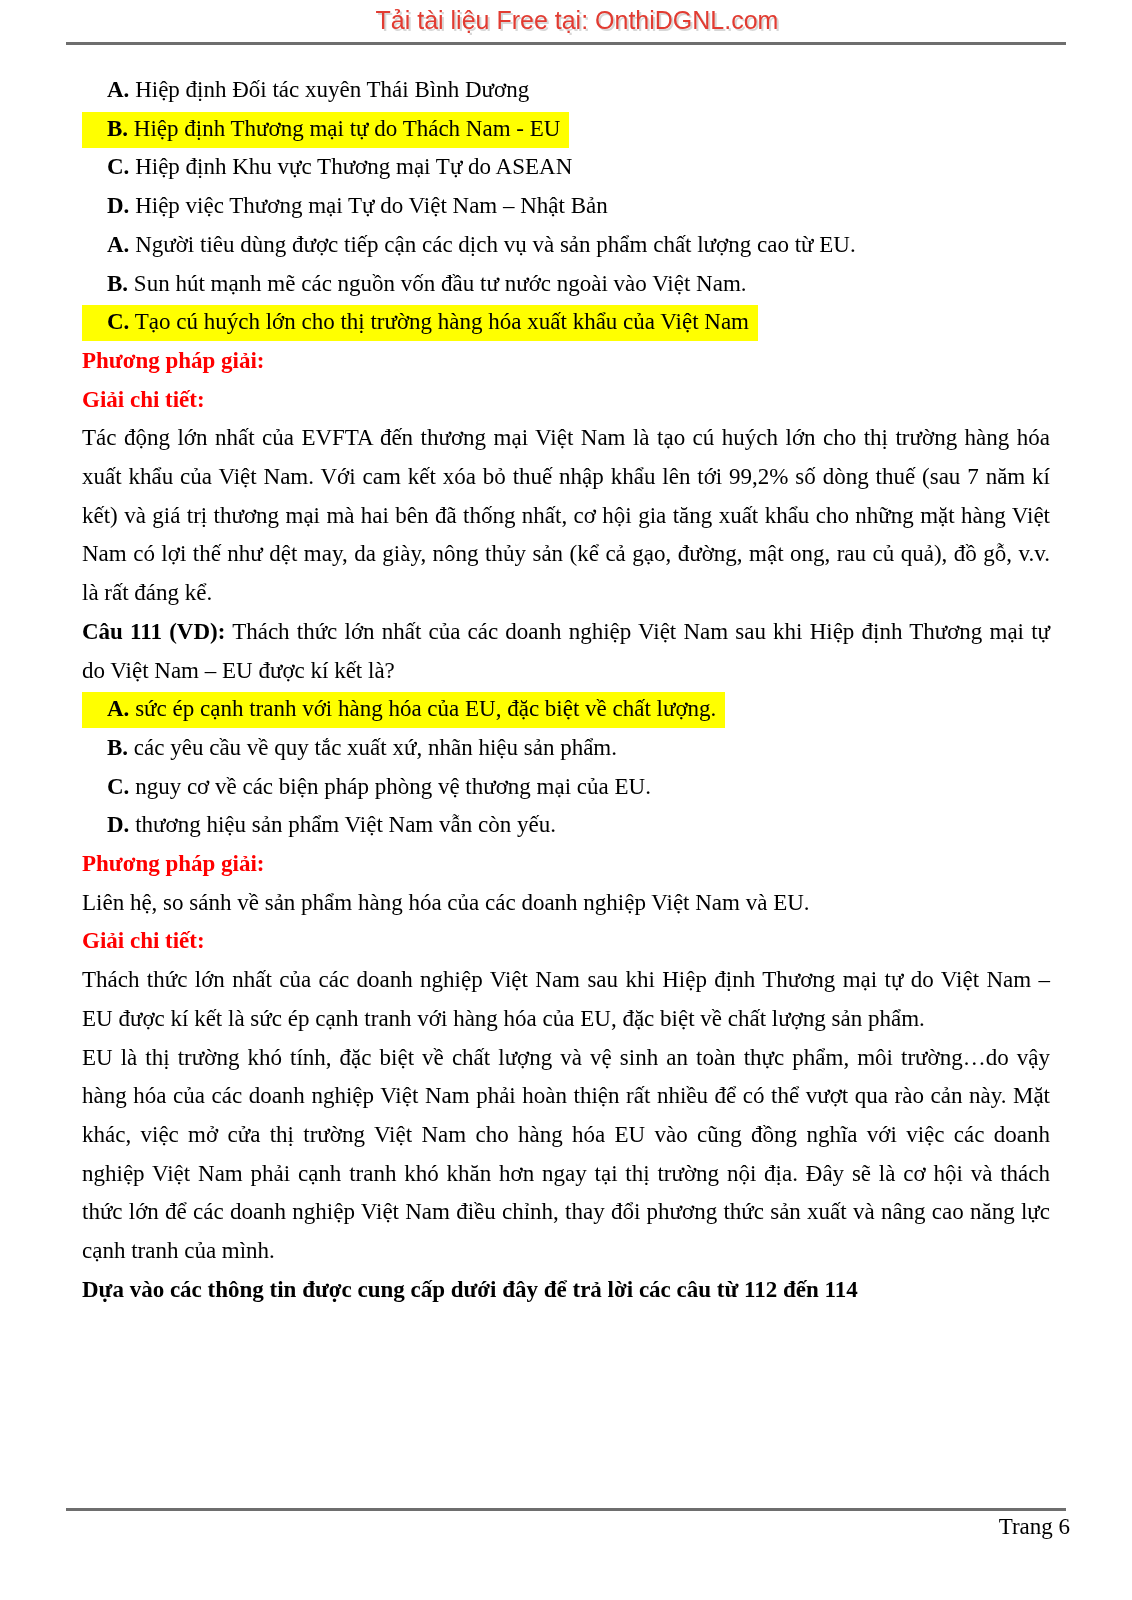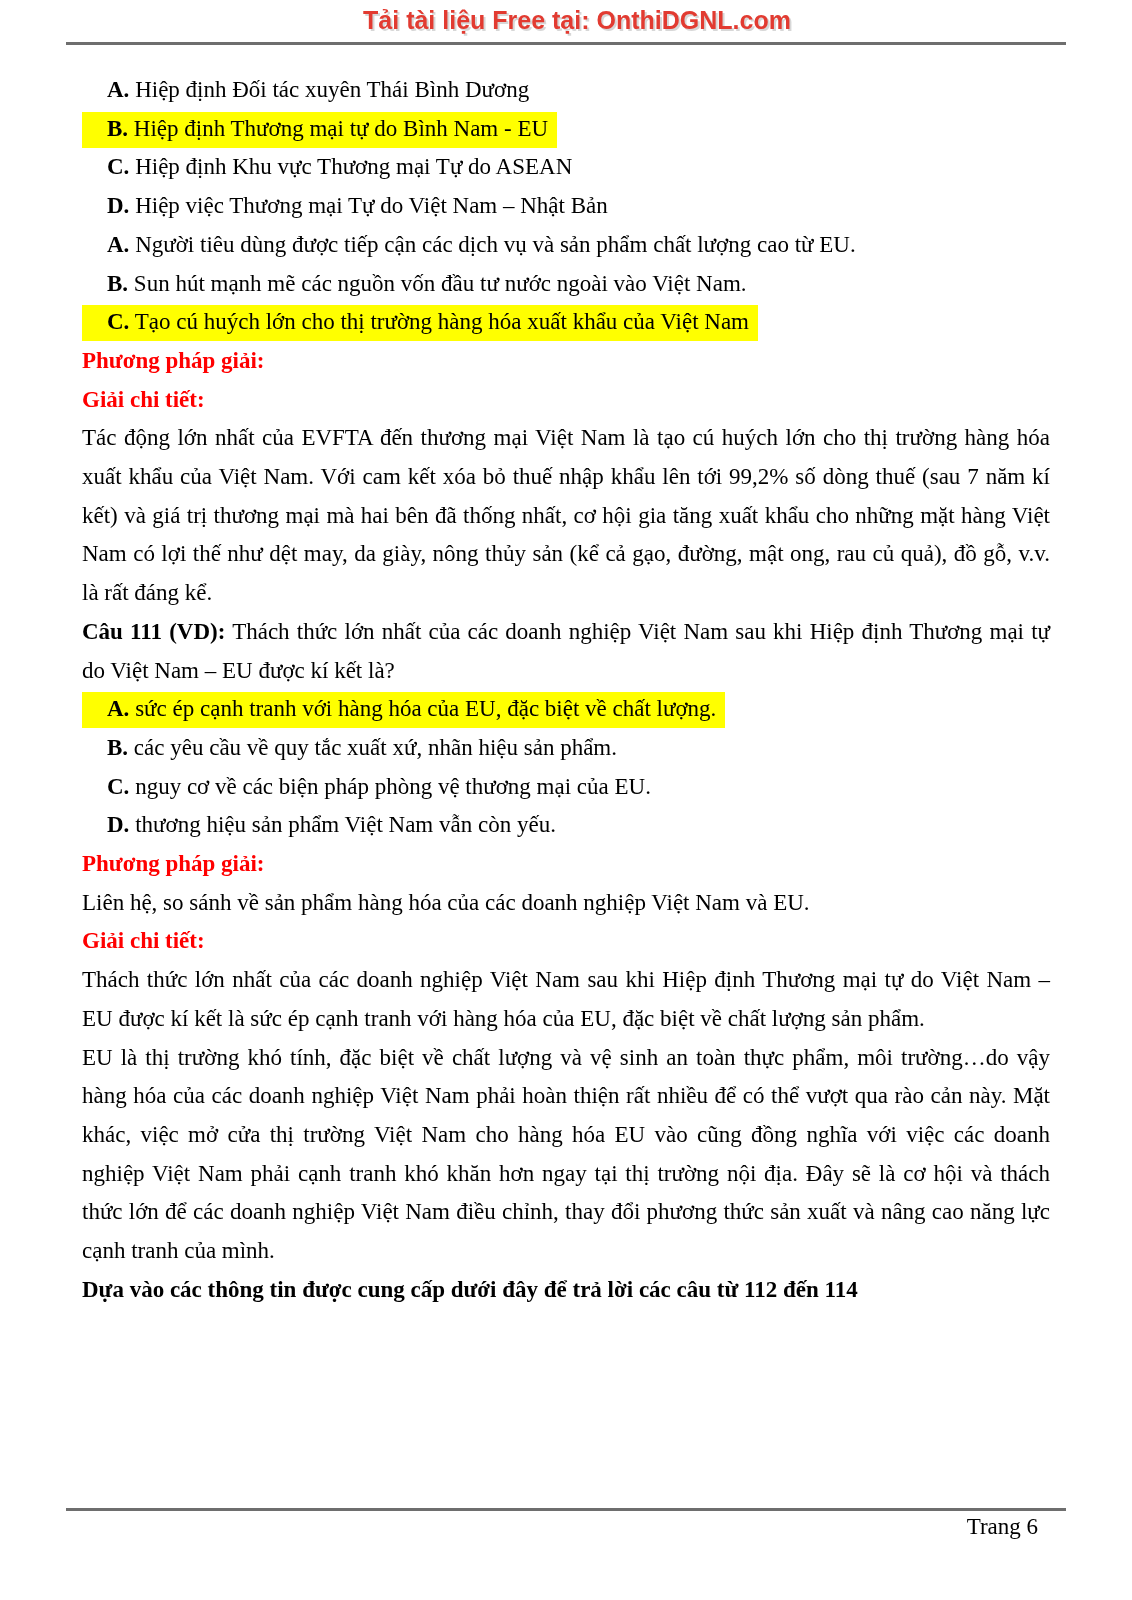--- a/index.html
+++ b/index.html
@@ -10,21 +10,21 @@
     background:#ffffff;
     font-family:"Liberation Serif","DejaVu Serif",serif;
     font-size:23px;
     color:#000000;
     overflow:hidden;
   }
   .banner{
     padding-top:6px;
     text-align:center;
     font-family:"Liberation Sans","DejaVu Sans",sans-serif;
-    font-weight:bold;
+    font-weight:normal;
     font-size:25px;
     color:#e23b31;
     text-shadow:2px 2px 0 rgba(140,140,140,0.35);
     padding-left:22px;
   }
   .rule{
     height:0;
     border-top:3px solid #6e6e6e;
     margin:7px 66px 0 66px;
   }
@@ -50,40 +50,40 @@
   .footer-rule{
     position:absolute;
     left:66px;
     right:66px;
     top:1508px;
     border-top:3px solid #6e6e6e;
   }
   .footer-text{
     position:absolute;
     top:1514px;
-    right:94px;
+    right:62px;
     font-size:23px;
     color:#000;
   }
 </style>
 </head>
 <body>
 
 <div class="page">
 
   <div class="banner">Tải tài liệu Free tại: OnthiDGNL.com</div>
   <div class="rule"></div>
 
   <div class="content">
 
     <div class="option">
       <span class="optwrap"><b class="optlabel">A.</b> <span>Hiệp định Đối tác xuyên Thái Bình Dương</span></span>
     </div>
     <div class="option">
-      <span class="optwrap hl"><b class="optlabel">B.</b> <span>Hiệp định Thương mại tự do Bình Nam - EU</span></span>
+      <span class="optwrap hl"><b class="optlabel">B.</b> <span>Hiệp định Thương mại tự do Thách Nam - EU</span></span>
     </div>
     <div class="option">
       <span class="optwrap"><b class="optlabel">C.</b> <span>Hiệp định Khu vực Thương mại Tự do ASEAN</span></span>
     </div>
     <div class="option">
       <span class="optwrap"><b class="optlabel">D.</b> <span>Hiệp việc Thương mại Tự do Việt Nam – Nhật Bản</span></span>
     </div>
 
 
     <div class="option">

